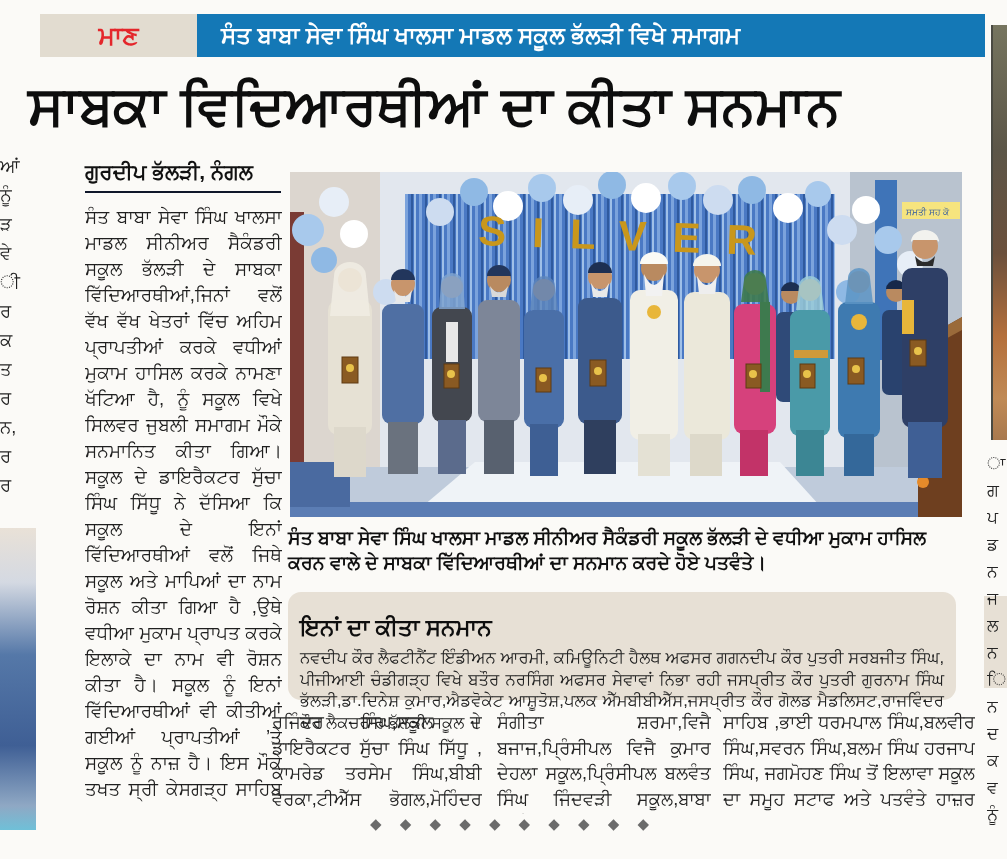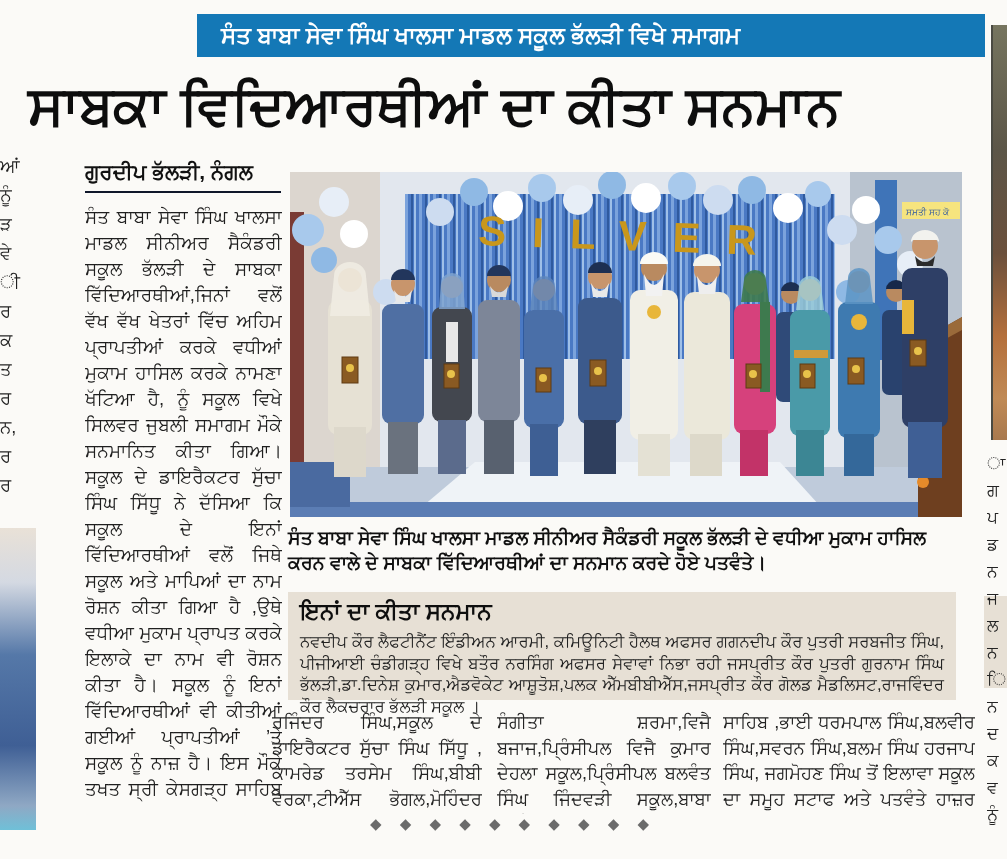--- a/index.html
+++ b/index.html
@@ -33,21 +33,21 @@
     font-size:18.5px; line-height:26px; text-align:justify; color:#1f1f1f;
   }
   
   .photo-wrap{ left:290px; top:172px; width:672px; height:345px; background:#dfe5ec; overflow:hidden;}
   .photo-caption{
     left:288px; top:525px; width:672px; font-size:19px; font-weight:bold;
     line-height:25px; color:#101010;
   }
   .honor-box{
     left:288px; top:592px; width:668px; height:108px; background:#e7e0d5;
-    box-sizing:border-box; padding:6px 12px 0 12px;
+    box-sizing:border-box; padding:22px 12px 0 12px;border-radius:13px;
   }
   .honor-title{ font-size:23px; font-weight:bold; color:#0e0e0e; margin:0 0 6px 0;}
   .honor-body{ font-size:16.5px; line-height:21.5px; color:#222; text-align:justify;}
   .bcol{ top:710px; font-size:18px; line-height:25.5px; color:#222; text-align:justify; height:104px; overflow:hidden;}
   .bcol.a{ left:272px; width:210px;}
   .bcol.b{ left:497px; width:214px;}
   .bcol.c{ left:723px; width:252px;}
   .ornament{
     left:288px; top:815px; width:450px; text-align:center; color:#6b6b6b;
     font-size:15px; letter-spacing:7px;
@@ -65,20 +65,23 @@
   }
   .edge-right-beige{ left:984px; top:596px; width:23px; height:92px; background:#e7e0d5;}
   .edge-right-text{ left:987px; top:450px; width:20px; font-size:17px; line-height:27px; color:#242424; overflow:hidden;}
   .edge-right-text span{display:block; height:27px;}
 </style>
 </head>
 <body>
 
 <div class="page">
 
+  <div class="abs kicker-label">
+    <span>ਮਾਣ</span>
+  </div>
   <div class="abs headline">ਸਾਬਕਾ ਵਿਦਿਆਰਥੀਆਂ ਦਾ ਕੀਤਾ ਸਨਮਾਨ</div>
 
   <div class="abs kicker-strip">
     <span>ਸੰਤ ਬਾਬਾ ਸੇਵਾ ਸਿੰਘ ਖਾਲਸਾ ਮਾਡਲ ਸਕੂਲ ਭੱਲੜੀ ਵਿਖੇ ਸਮਾਗਮ</span>
   </div>
 
   <div class="abs byline">ਗੁਰਦੀਪ ਭੱਲੜੀ, ਨੰਗਲ</div>
 
   <div class="abs article-body">ਸੰਤ ਬਾਬਾ ਸੇਵਾ ਸਿੰਘ ਖਾਲਸਾ ਮਾਡਲ ਸੀਨੀਅਰ ਸੈਕੰਡਰੀ ਸਕੂਲ ਭੱਲੜੀ ਦੇ ਸਾਬਕਾ ਵਿੱਦਿਆਰਥੀਆਂ,ਜਿਨਾਂ ਵਲੋਂ ਵੱਖ ਵੱਖ ਖੇਤਰਾਂ ਵਿੱਚ ਅਹਿਮ ਪ੍ਰਾਪਤੀਆਂ ਕਰਕੇ ਵਧੀਆਂ ਮੁਕਾਮ ਹਾਸਿਲ ਕਰਕੇ ਨਾਮਣਾ ਖੱਟਿਆ ਹੈ, ਨੂੰ ਸਕੂਲ ਵਿਖੇ ਸਿਲਵਰ ਜੁਬਲੀ ਸਮਾਗਮ ਮੌਕੇ ਸਨਮਾਨਿਤ ਕੀਤਾ ਗਿਆ। ਸਕੂਲ ਦੇ ਡਾਇਰੈਕਟਰ ਸੁੱਚਾ ਸਿੰਘ ਸਿੱਧੂ ਨੇ ਦੱਸਿਆ ਕਿ ਸਕੂਲ ਦੇ ਇਨਾਂ ਵਿੱਦਿਆਰਥੀਆਂ ਵਲੋਂ ਜਿਥੇ ਸਕੂਲ ਅਤੇ ਮਾਪਿਆਂ ਦਾ ਨਾਮ ਰੋਸ਼ਨ ਕੀਤਾ ਗਿਆ ਹੈ ,ਉਥੇ ਵਧੀਆ ਮੁਕਾਮ ਪ੍ਰਾਪਤ ਕਰਕੇ ਇਲਾਕੇ ਦਾ ਨਾਮ ਵੀ ਰੋਸ਼ਨ ਕੀਤਾ ਹੈ। ਸਕੂਲ ਨੂੰ ਇਨਾਂ ਵਿੱਦਿਆਰਥੀਆਂ ਵੀ ਕੀਤੀਆਂ ਗਈਆਂ ਪ੍ਰਾਪਤੀਆਂ ’ਤੇ ਸਕੂਲ ਨੂੰ ਨਾਜ਼ ਹੈ। ਇਸ ਮੌਕੇ ਤਖਤ ਸ੍ਰੀ ਕੇਸਗੜ੍ਹ ਸਾਹਿਬ ਦੇ ਜਥੇਦਾਰ ਸਿੰਘ ਸਾਹਿਬ ਗਿਆਨੀ ਰੁੱਘਵੀਰ ਸਿੰਘ , ਕਾਰ ਸੇਵਾ ਕਿਲ੍ਹਾ ਅਨੰਦਗੜ੍ਹ ਦੇ ਮੁਖੀ ਬਾਬਾ ਸੁੱਚਾ ਸਿੰਘ, ਬਾਬਾ ਸਤਨਾਮ ਸਿੰਘ, ਜਥੇਦਾਰ ਸੁਖਦੇਵ ਸਿੰਘ ਭੋਰ, ਆਦਿ ਵਲੋਂ ਵੀ ਇਨਾਂ ਬੱਚਿਆਂ ਨੂੰ ਅਸ਼ੀਰਵਾਦ ਦਿੱਤਾ ਗਿਆ। ਇਸ ਮੌਕੇ ਤਖਤ ਸ੍ਰੀ ਕੇਸਗੜ੍ਹ ਸਾਹਿਬ ਦੇ ਜਥੇਦਾਰ ਸਿੰਘ ਸਾਹਿਬ ਗਿਆਨੀ ਰੁੱਘਵੀਰ ਸਿੰਘ ,ਕਾਰ ਸੇਵਾ ਕਿਲਾ ਅਨੰਦਗੜ੍ਹ ਦੇ ਮੁਖੀ ਬਾਬਾ ਸੁੱਚਾ ਸਿੰਘ, ਬਾਬਾ ਸਤਨਾਮ ਸਿੰਘ, ਜਥੇਦਾਰ ਸੁਖਦੇਵ ਸਿੰਘ ਭੋਰ</div>
 

